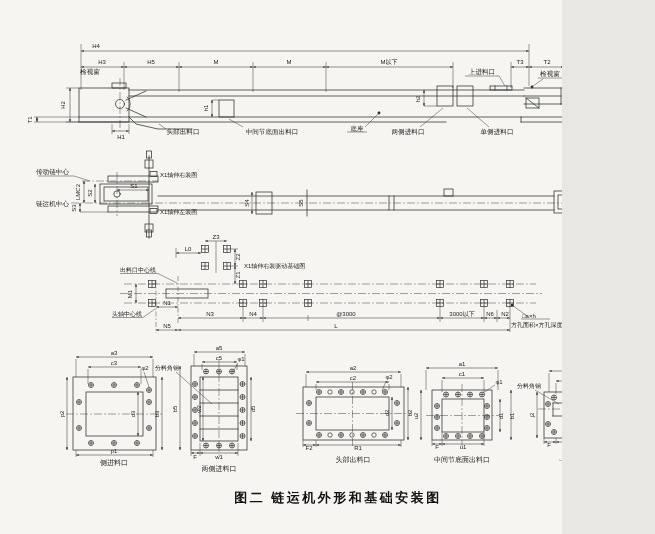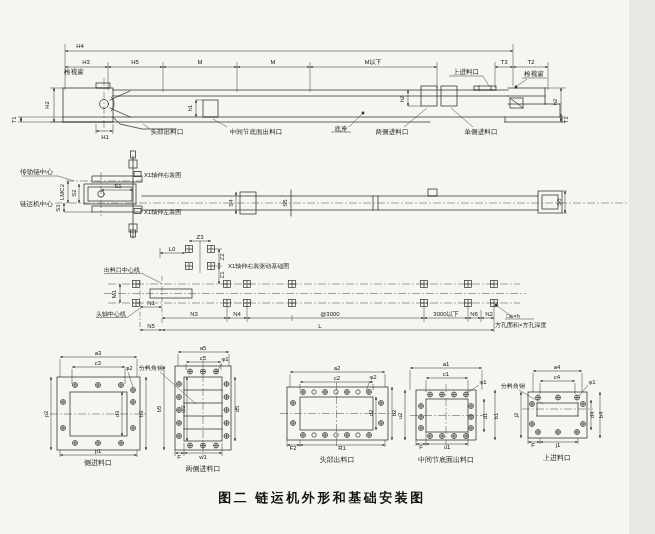--- a/index.html
+++ b/index.html
@@ -1,16 +1,16 @@
 <!DOCTYPE html>
 <html><head>
 <meta charset="utf-8">
 <style>
   html,body{margin:0;padding:0;background:#e8e7e3;}
-  .page{width:629px;height:534px;background:#f6f5f1;position:relative;overflow:hidden;}
+  .page{width:546px;height:534px;background:#f6f5f1;position:relative;overflow:hidden;padding-left:16px;}
   svg{display:block;}
   .s{stroke:#2f2f2f;stroke-width:.75;fill:none;stroke-linecap:square;}
   .thin{stroke:#3a3a3a;stroke-width:.5;fill:none;}
   .dim{stroke:#3a3a3a;stroke-width:.55;fill:none;marker-start:url(#arr);marker-end:url(#arr);}
   .cl{stroke:#444;stroke-width:.5;fill:none;stroke-dasharray:8 2.2 1.6 2.2;}
   .dsh{stroke:#444;stroke-width:.5;fill:none;stroke-dasharray:5 2 1.5 2;}
   .fill{fill:#2f2f2f;stroke:none;}
   text{font-family:"Liberation Sans","DejaVu Sans",sans-serif;fill:#1c1c1c;}
   .t6{font-size:6px;text-anchor:middle;}
   .t6s{font-size:6px;text-anchor:start;}

